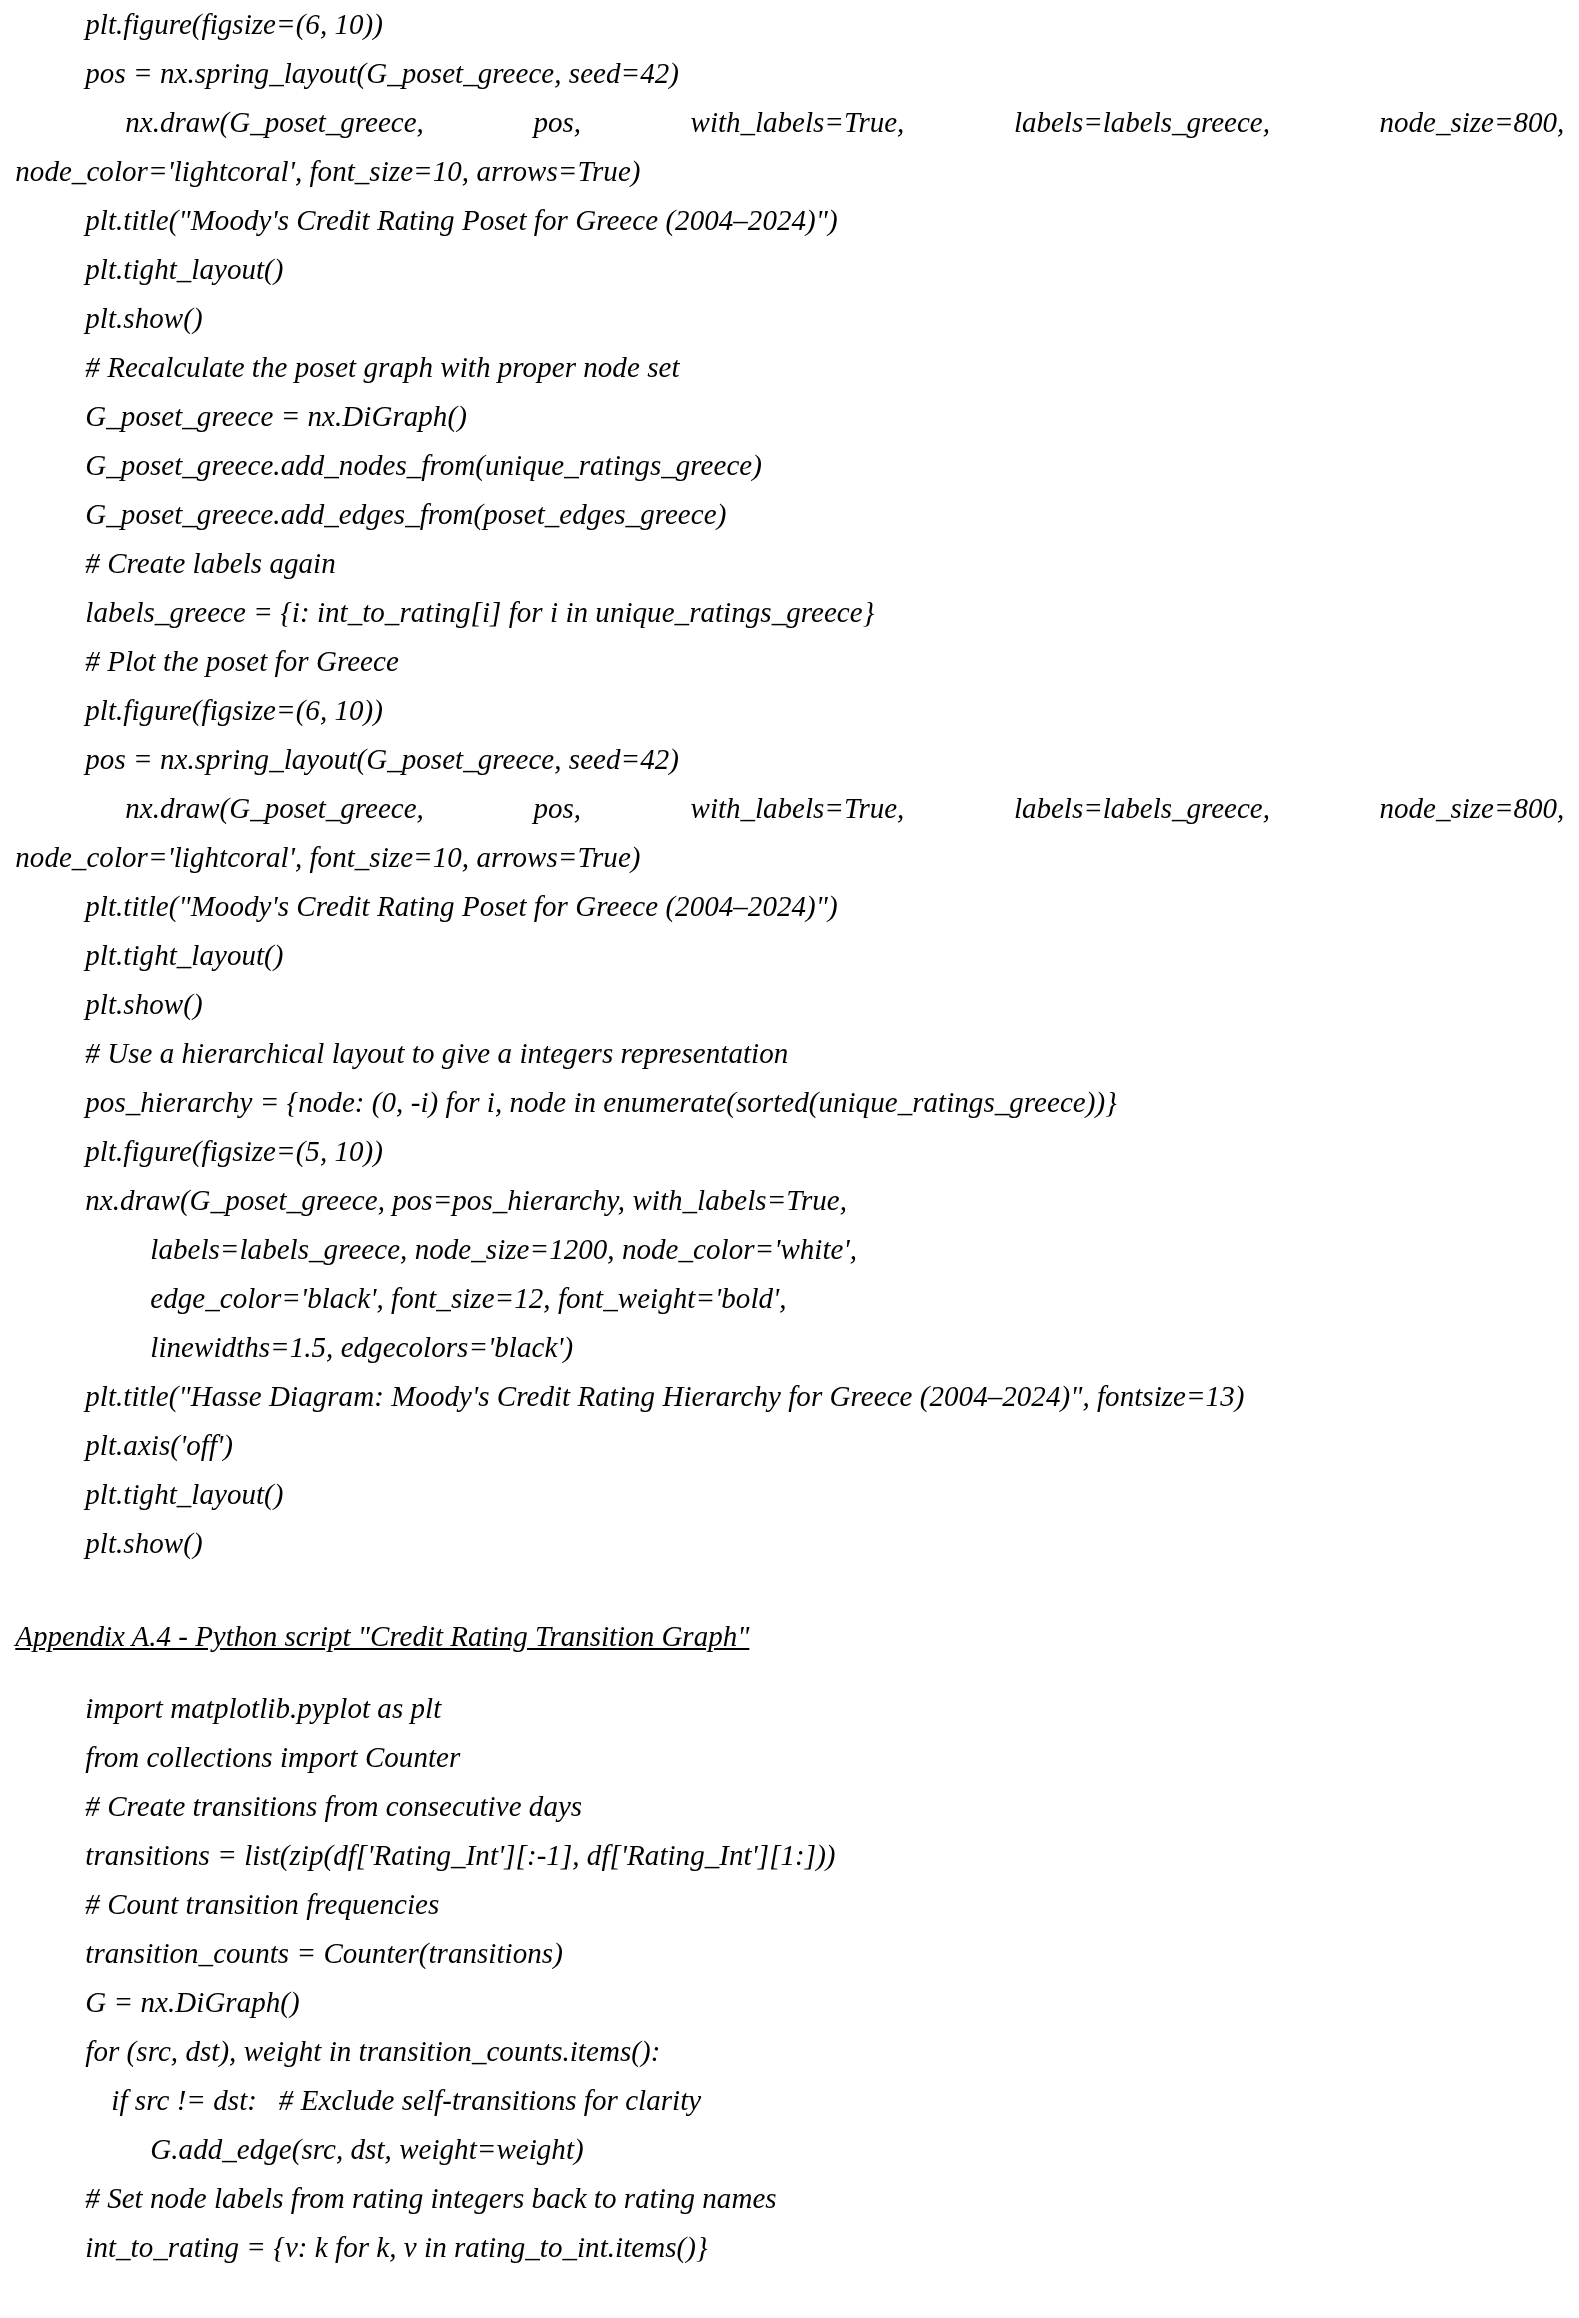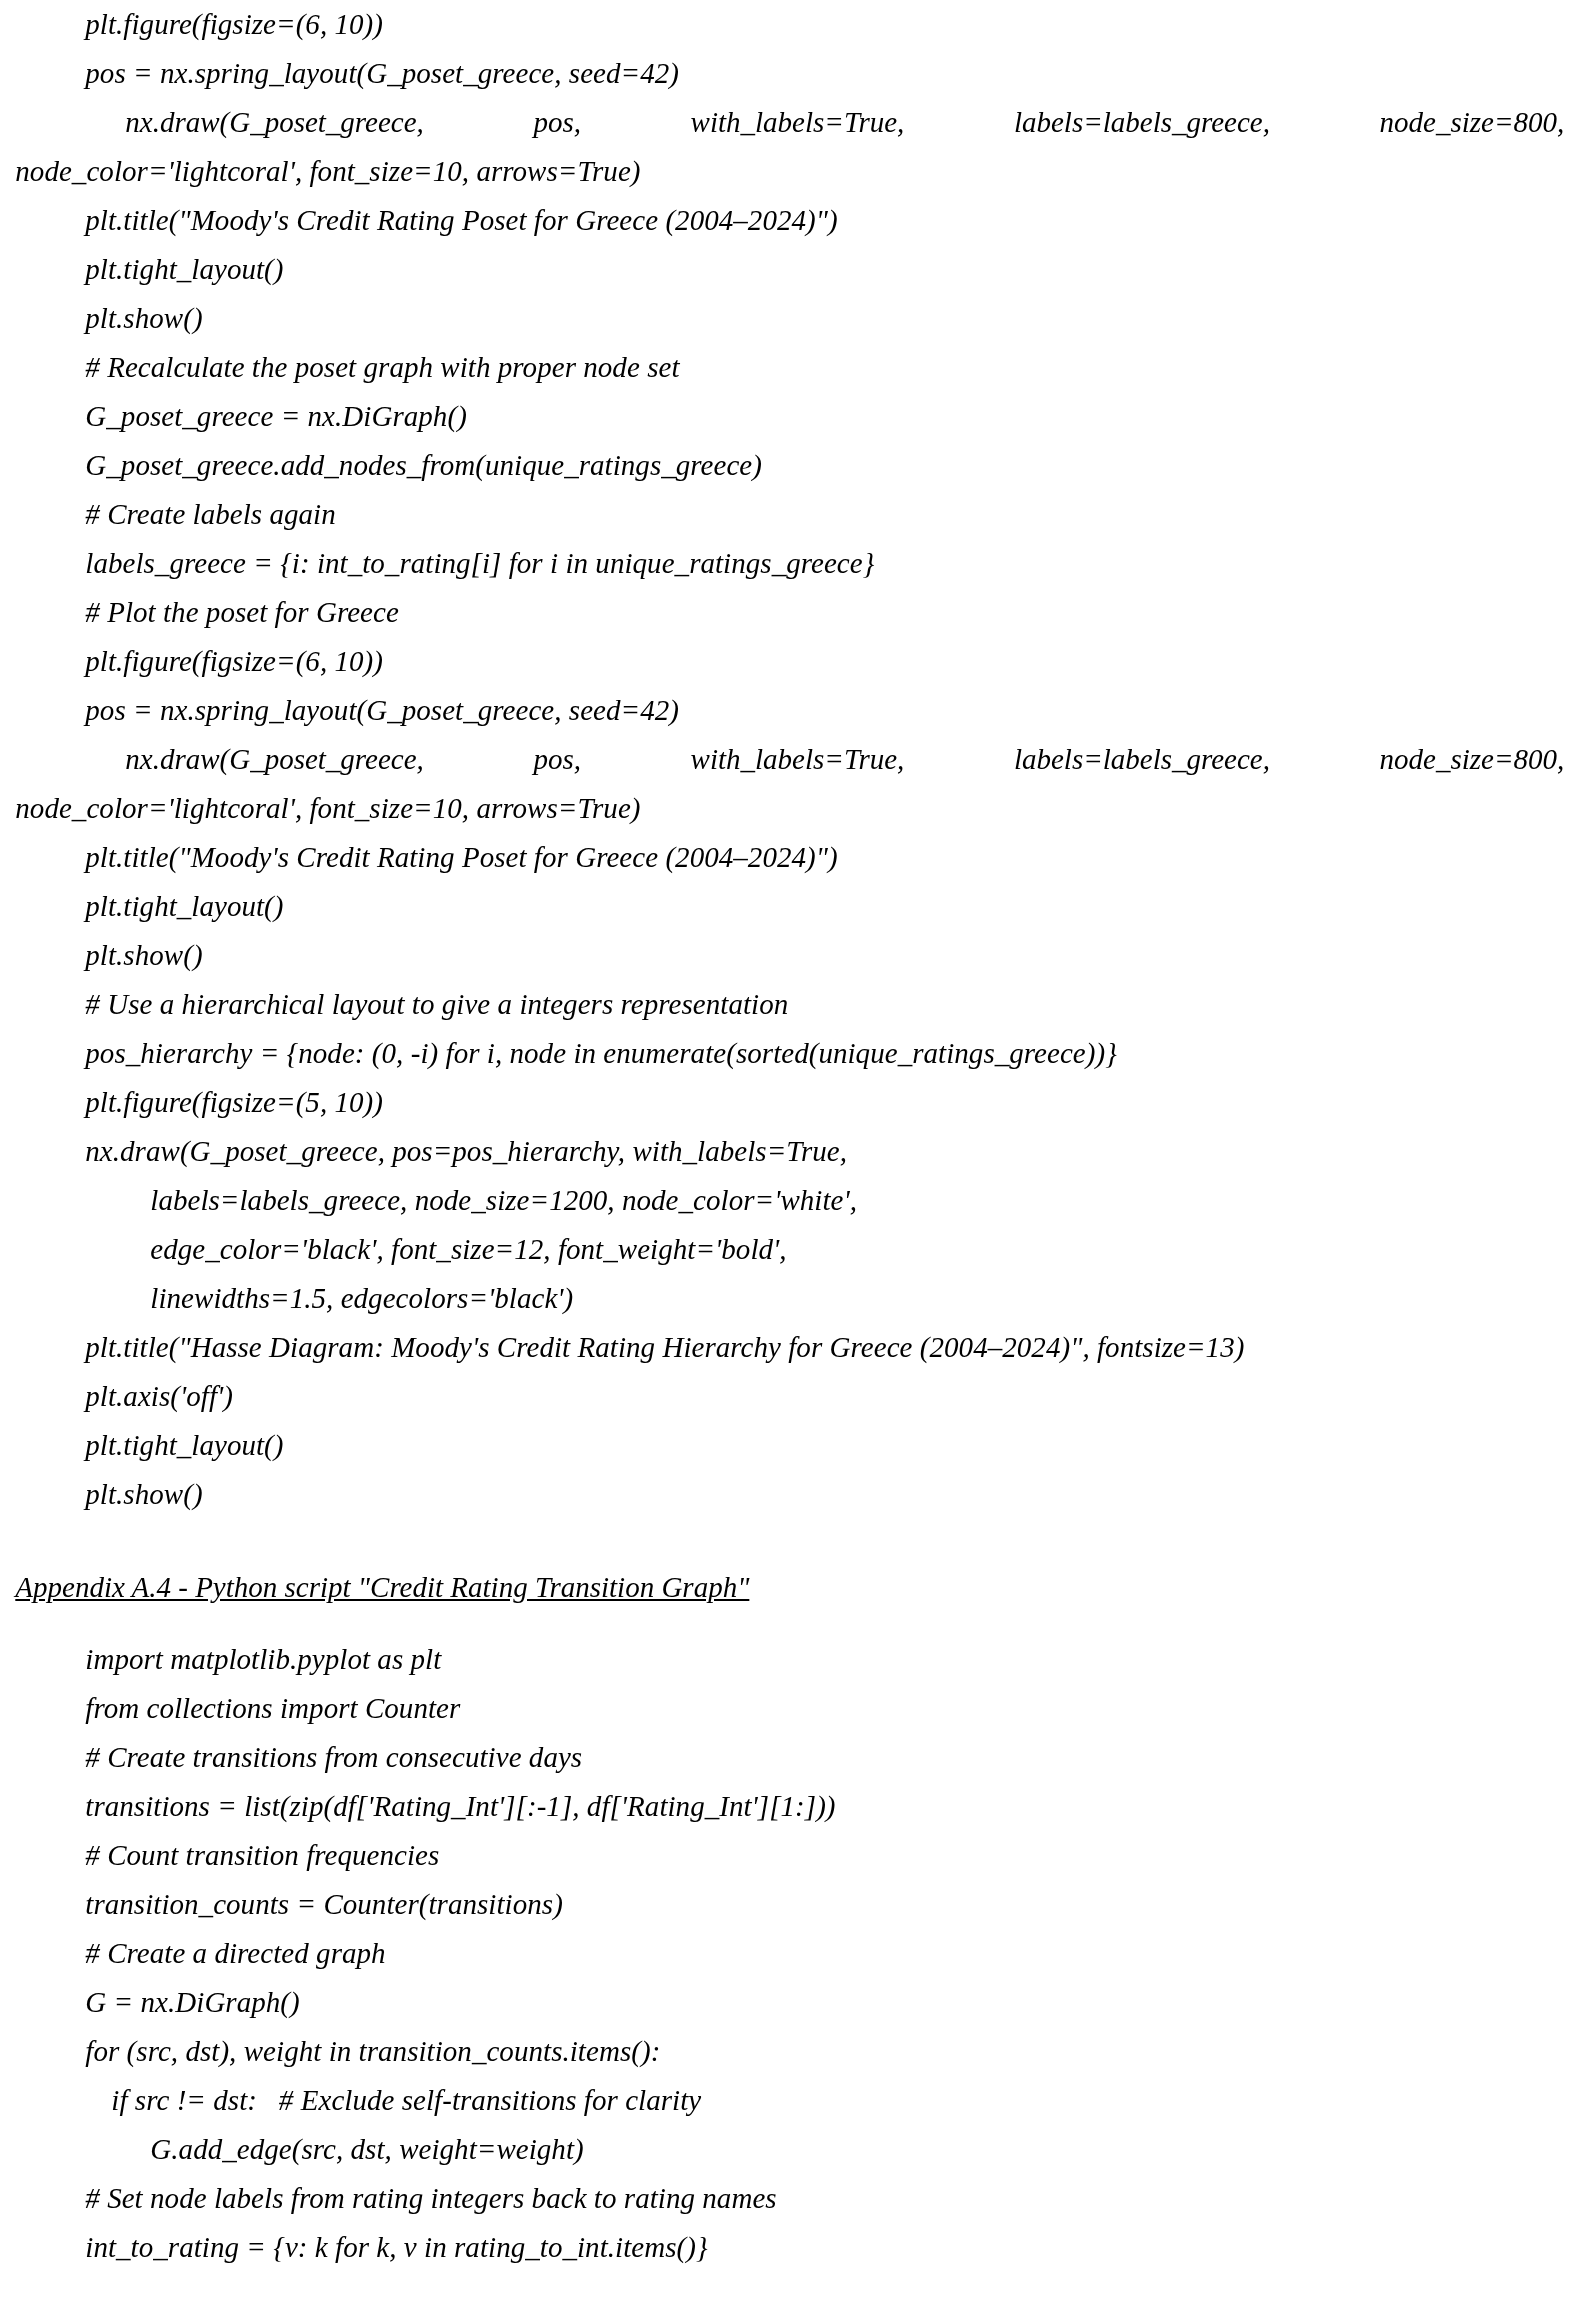--- a/index.html
+++ b/index.html
@@ -100,20 +100,21 @@
       <div class="line wrap-cont">node_color='lightcoral', font_size=10, arrows=True)</div>
     </div>
 
     <div>
       <div class="line ind-1">plt.title("Moody's Credit Rating Poset for Greece (2004–2024)")</div>
       <div class="line ind-1">plt.tight_layout()</div>
       <div class="line ind-1">plt.show()</div>
       <div class="line ind-1"># Recalculate the poset graph with proper node set</div>
       <div class="line ind-1">G_poset_greece = nx.DiGraph()</div>
       <div class="line ind-1">G_poset_greece.add_nodes_from(unique_ratings_greece)</div>
+      <div class="line ind-1">G_poset_greece.add_edges_from(poset_edges_greece)</div>
       <div class="line ind-1"># Create labels again</div>
       <div class="line ind-1">labels_greece = {i: int_to_rating[i] for i in unique_ratings_greece}</div>
       <div class="line ind-1"># Plot the poset for Greece</div>
       <div class="line ind-1">plt.figure(figsize=(6, 10))</div>
       <div class="line ind-1">pos = nx.spring_layout(G_poset_greece, seed=42)</div>
     </div>
 
     <div>
       <div class="just-line">
         <span>nx.draw(G_poset_greece,</span>
@@ -148,21 +149,20 @@
 
     <div class="vgap-sm"></div>
 
     <div>
       <div class="line ind-1">import matplotlib.pyplot as plt</div>
       <div class="line ind-1">from collections import Counter</div>
       <div class="line ind-1"># Create transitions from consecutive days</div>
       <div class="line ind-1">transitions = list(zip(df['Rating_Int'][:-1], df['Rating_Int'][1:]))</div>
       <div class="line ind-1"># Count transition frequencies</div>
       <div class="line ind-1">transition_counts = Counter(transitions)</div>
-      <div class="line ind-1"># Create a directed graph</div>
       <div class="line ind-1">G = nx.DiGraph()</div>
       <div class="line ind-1">for (src, dst), weight in transition_counts.items():</div>
       <div class="line ind-2">if src != dst:   # Exclude self-transitions for clarity</div>
       <div class="line ind-3">G.add_edge(src, dst, weight=weight)</div>
       <div class="line ind-1"># Set node labels from rating integers back to rating names</div>
       <div class="line ind-1">int_to_rating = {v: k for k, v in rating_to_int.items()}</div>
 
     </div>
 
   </div>

